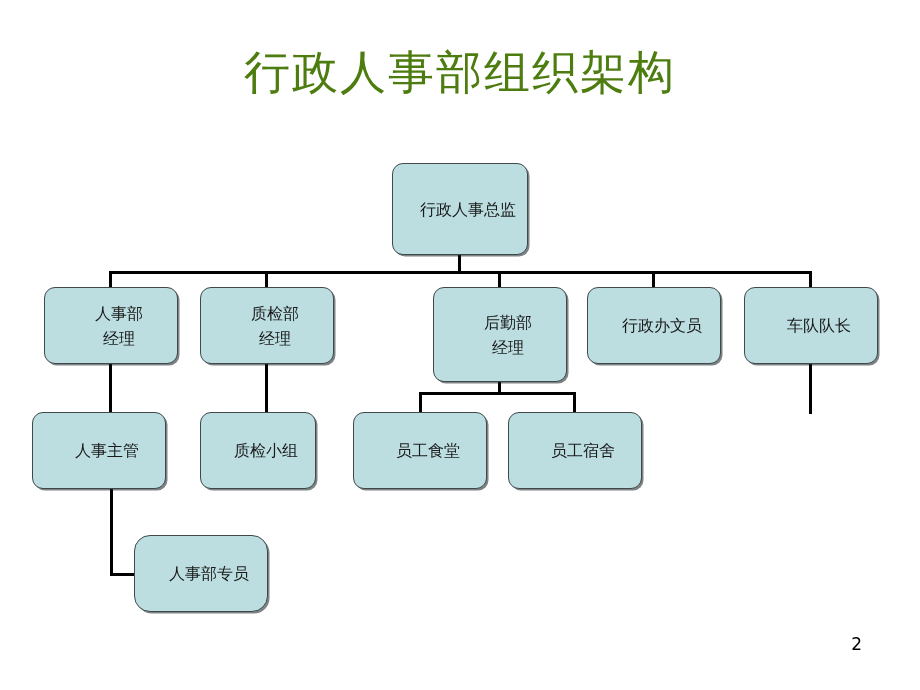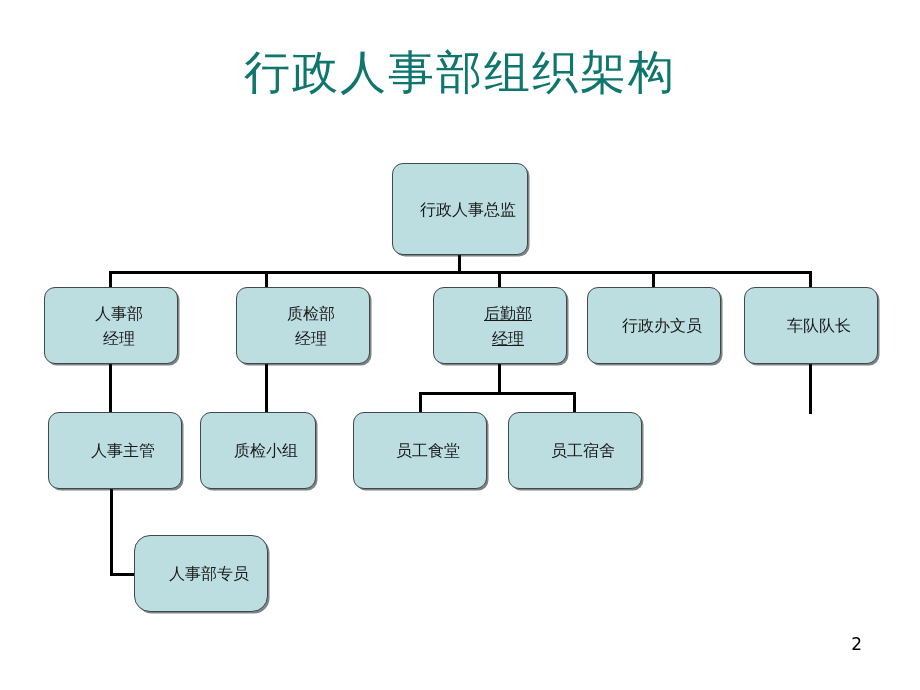--- a/index.html
+++ b/index.html
@@ -20,21 +20,21 @@
   #title {
     position: absolute;
     left: 0;
     top: 44px;
     width: 920px;
     text-align: center;
     font-family: "DejaVu Serif", "Liberation Serif", serif;
     font-size: 46px;
     line-height: 56px;
     letter-spacing: 2px;
-    color: #0f766e;
+    color: #4d7c0f;
     white-space: nowrap;
   }
   #page-number {
     position: absolute;
     right: 58px;
     bottom: 36px;
     font-family: "DejaVu Sans", "Liberation Sans", sans-serif;
     font-size: 17px;
     color: #000000;
   }
@@ -103,31 +103,31 @@
     <div class="conn" style="left:110px; top:489px; width:3px; height:87px;"></div>
     <div class="conn" style="left:110px; top:573px; width:26px; height:3px;"></div>
 
   </div>
 
   <div class="node" style="left:392px; top:163px; width:136px; height:92px;">行政人事总监</div>
 
   <div class="node" style="left:44px; top:287px; width:134px; height:77px;">人事部
 经理</div>
 
-  <div class="node" style="left:200px; top:287px; width:134px; height:77px;margin-left:36px;">质检部
+  <div class="node" style="left:200px; top:287px; width:134px; height:77px;">质检部
 经理</div>
 
-  <div class="node" style="left:433px; top:287px; width:134px; height:77px;text-decoration:underline;">后勤部
+  <div class="node" style="left:433px; top:287px; width:134px; height:95px;">后勤部
 经理</div>
 
   <div class="node" style="left:587px; top:287px; width:134px; height:77px;">行政办文员</div>
 
   <div class="node" style="left:744px; top:287px; width:134px; height:77px;text-align:center;">车队队长</div>
 
-  <div class="node" style="left:48px; top:412px; width:134px; height:77px;">人事主管</div>
+  <div class="node" style="left:32px; top:412px; width:134px; height:77px;">人事主管</div>
 
   <div class="node" style="left:200px; top:412px; width:116px; height:77px;">质检小组</div>
 
   <div class="node" style="left:353px; top:412px; width:134px; height:77px;">员工食堂</div>
 
   <div class="node" style="left:508px; top:412px; width:134px; height:77px;">员工宿舍</div>
 
 
   <div class="node" style="left:134px; top:535px; width:134px; height:77px;border-radius:16px;">人事部专员</div>
 

